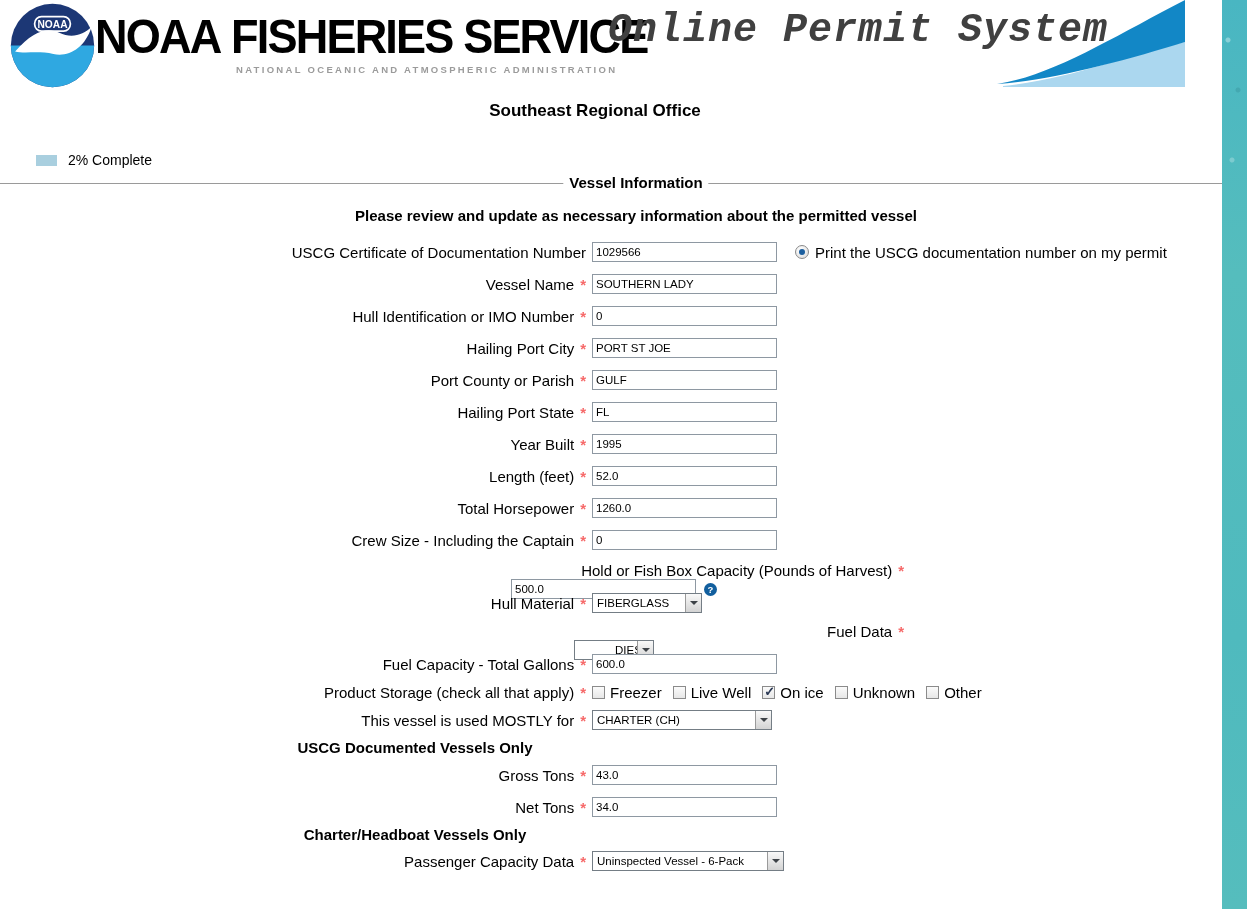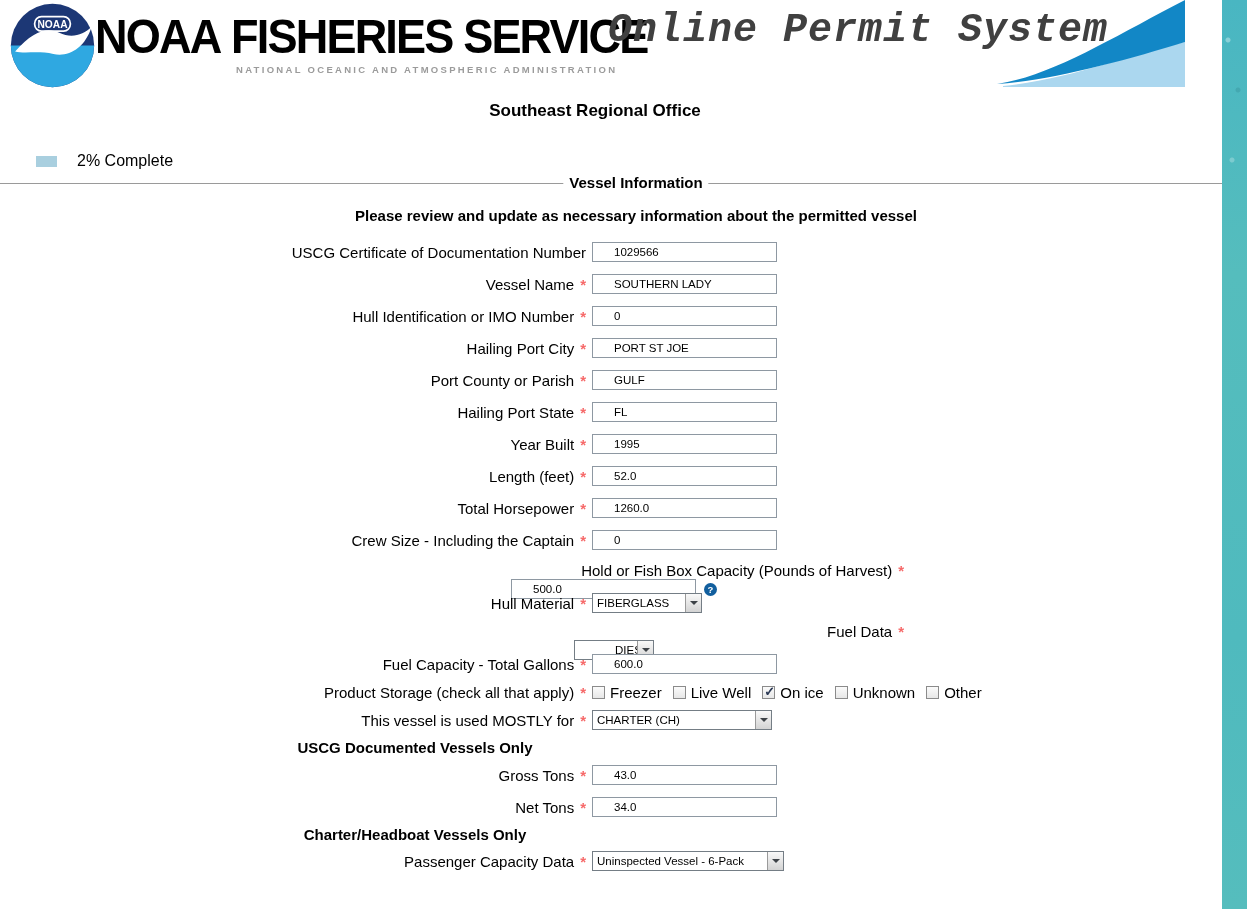--- a/index.html
+++ b/index.html
@@ -33,21 +33,21 @@
                   white-space:nowrap; letter-spacing:1px; }
 
   .swoosh { position:absolute; left:997px; top:0; }
 
   .office-title { position:absolute; left:0; top:101px; width:1190px; text-align:center;
                   font-weight:bold; font-size:17px; }
 
   
   .progress { position:absolute; left:36px; top:152px; display:flex; align-items:center; }
   .chip { width:21px; height:11px; background:#a9cfdf; display:inline-block; }
-  .progress-label { font-size:16px; margin-left:20px; }
+  .progress-label { font-size:14px; margin-left:11px; }
 
   
   .section-line { position:absolute; left:0; top:183px; width:1222px;
                   border-top:1px solid #9a9a9a; }
   .legend { position:absolute; left:636px; top:-10px; transform:translateX(-50%);
             background:#fff; padding:0 6px; font-weight:bold; font-size:15px;
             white-space:nowrap; }
 
   .instructions { position:absolute; left:25px; top:207px; width:1222px; text-align:center;
                   font-weight:bold; font-size:15px; }
@@ -58,21 +58,21 @@
   .row.mb11 { margin-bottom:11px;flex-direction:column; } .row.mb10 { margin-bottom:10px; }
   .row.mb8 { margin-bottom:8px; }  .row.mb7 { margin-bottom:7px; }
 
   .lbl { width:586px; flex:none; display:flex; justify-content:flex-end; align-items:center;
          font-size:15px; }
   .req { display:none; color:#f66a6a; font-weight:bold; font-size:15px; margin-left:6px; }
   .req.show { display:inline; }
   .fld { margin-left:6px; display:flex; align-items:center; }
 
   input.txt { width:185px; height:20px; border:1px solid #8e98a2; font-size:11.5px;
-              padding:0 21px; font-family:"Liberation Sans", sans-serif; background:#fff; }
+              padding:0 3px; font-family:"Liberation Sans", sans-serif; background:#fff; }
 
   
   .select { display:inline-flex; align-items:center; height:20px; border:1px solid #747d85;
             background:#fff; }
   .sel-txt { flex:1; font-size:11.5px; padding:0 4px; overflow:hidden; }
   .sel-arrow { width:16px; height:18px; flex:none; border-left:1px solid #9a9a9a;
                background:linear-gradient(#f9f9f9,#d3d3d3); display:flex; align-items:center;
                justify-content:center; }
   .sel-arrow i { width:0; height:0; border-left:4px solid transparent;
                  border-right:4px solid transparent; border-top:4px solid #3d4247; }
@@ -143,20 +143,24 @@
   <div class="instructions">Please review and update as necessary information about the permitted vessel</div>
 
   <div class="form">
 
     <div class="row">
       <div class="lbl">
           <span>USCG Certificate of Documentation Number</span>
         </div>
       <div class="fld">
         <input class="txt" type="text" value="1029566" style="">
+        <span class="radio-group">
+          <span class="radio selected"></span>
+          <span class="radio-label">Print the USCG documentation number on my permit</span>
+        </span>
       </div>
     </div>
 
 
     <div class="row">
       <div class="lbl">
           <span>Vessel Name</span>
           <span class="req show">*</span>
         </div>
       <div class="fld">

